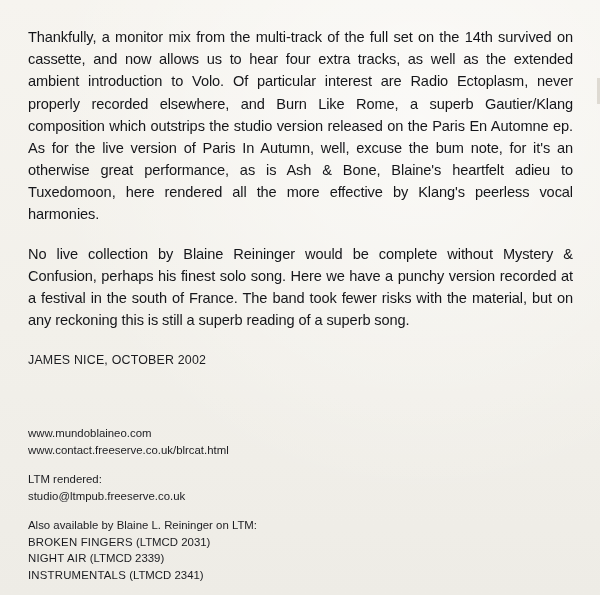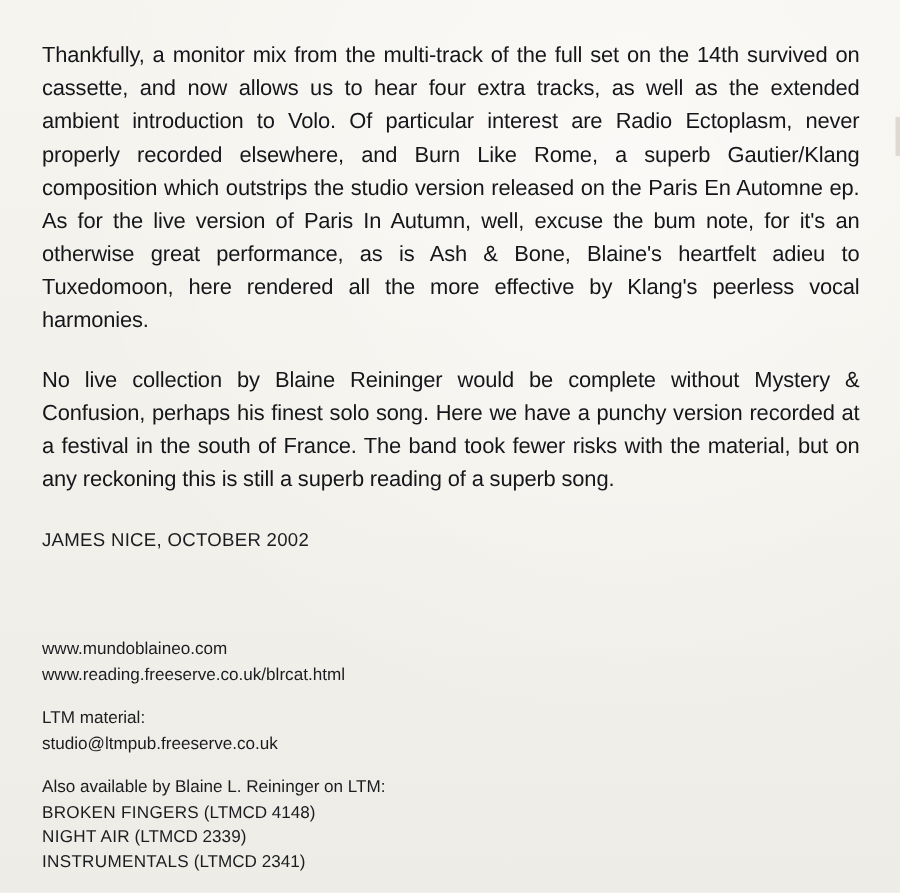--- a/index.html
+++ b/index.html
@@ -95,33 +95,33 @@
 
     <p class="body-par">Thankfully, a monitor mix from the multi-track of the full set on the 14th survived on cassette, and now allows us to hear four extra tracks, as well as the extended ambient introduction to Volo. Of particular interest are Radio Ectoplasm, never properly recorded elsewhere, and Burn Like Rome, a superb Gautier/Klang composition which outstrips the studio version released on the Paris En Automne ep. As for the live version of Paris In Autumn, well, excuse the bum note, for it's an otherwise great performance, as is Ash &amp; Bone, Blaine's heartfelt adieu to Tuxedomoon, here rendered all the more effective by Klang's peerless vocal harmonies.</p>
     <p class="body-par">No live collection by Blaine Reininger would be complete without Mystery &amp; Confusion, perhaps his finest solo song. Here we have a punchy version recorded at a festival in the south of France. The band took fewer risks with the material, but on any reckoning this is still a superb reading of a superb song.</p>
 
     <p class="byline">JAMES NICE, OCTOBER 2002</p>
 
     <div class="footer">
 
       <div class="block">
         <div class="linkish">www.mundoblaineo.com</div>
-        <div class="linkish">www.reading.freeserve.co.uk/blrcat.html</div>
+        <div class="linkish">www.contact.freeserve.co.uk/blrcat.html</div>
       </div>
 
       <div class="block">
-        <div>LTM material:</div>
+        <div>LTM rendered:</div>
         <div class="linkish">studio@ltmpub.freeserve.co.uk</div>
       </div>
 
       <div class="block releases">
         <div>Also available by Blaine L. Reininger on LTM:</div>
         <div class="rel-line">
           <span class="rel-title">BROKEN FINGERS</span>
-          <span class="rel-code">(LTMCD 4148)</span>
+          <span class="rel-code">(LTMCD 2031)</span>
         </div>
         <div class="rel-line">
           <span class="rel-title">NIGHT AIR</span>
           <span class="rel-code">(LTMCD 2339)</span>
         </div>
         <div class="rel-line">
           <span class="rel-title">INSTRUMENTALS</span>
           <span class="rel-code">(LTMCD 2341)</span>
         </div>
       </div>

